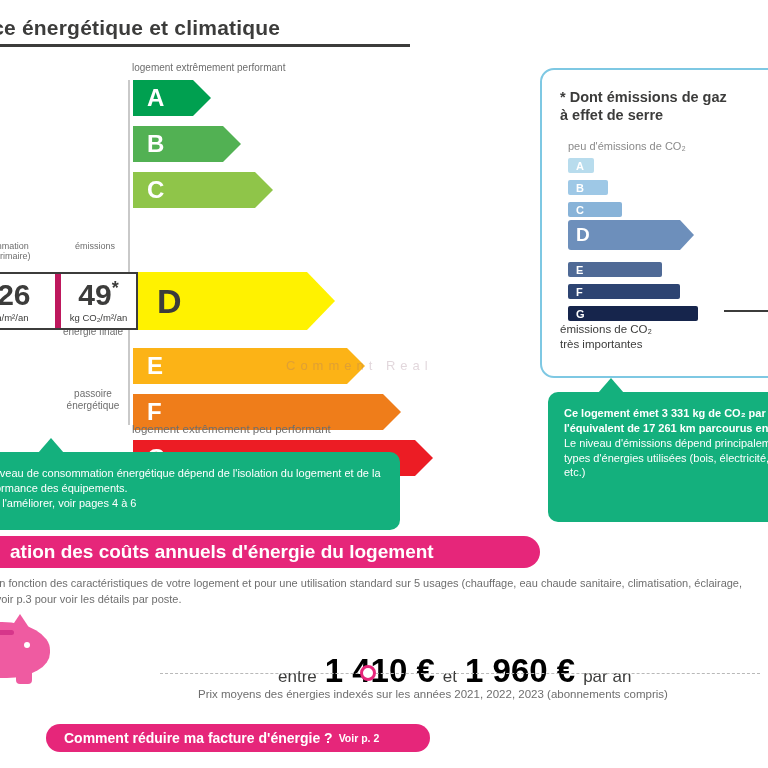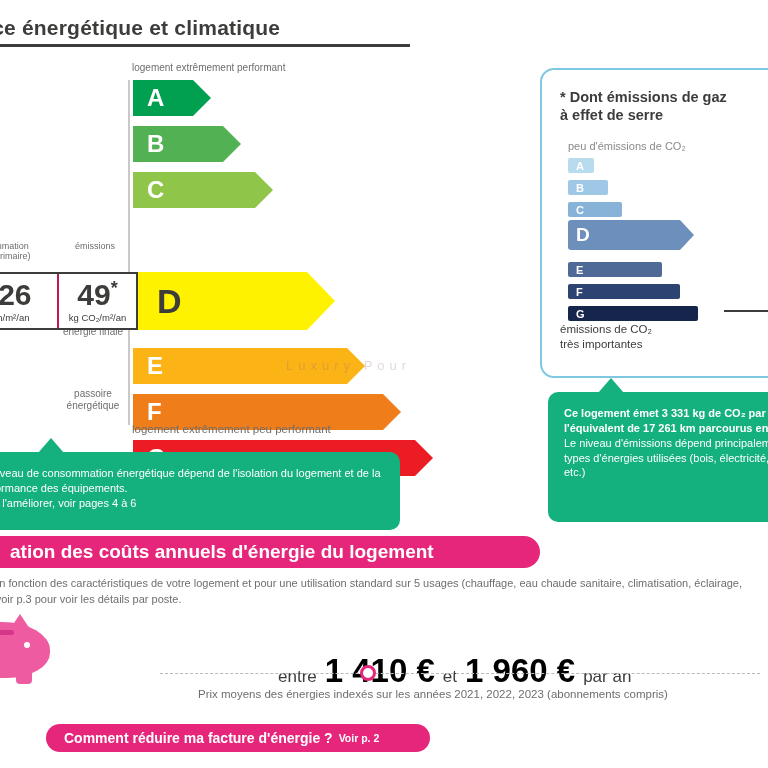--- a/index.html
+++ b/index.html
@@ -111,21 +111,21 @@
     z-index: 5;
   }
   .valuebox .cell {
     flex: 1;
     display: flex;
     flex-direction: column;
     justify-content: center;
     align-items: center;
     line-height: 1;
   }
-  .valuebox .cell + .cell { border-left: 2px solid #be185d; margin-left: 12px; }
+  .valuebox .cell + .cell { border-left: 6px solid #be185d; margin-left: 12px; }
   .valuebox .num {
     font-size: 30px;
     font-weight: bold;
     color: #3c3c3b;
   }
   .valuebox .num .star { font-size: 18px; vertical-align: super; }
   .valuebox .unit { font-size: 9.5px; margin-top: 3px; color: #3c3c3b; }
   .valuebox-head {
     position: absolute;
     left: -34px;
@@ -486,21 +486,21 @@
   <span>Le niveau de consommation énergétique dépend de l'isolation du logement et de la performance des équipements.<br>Pour l'améliorer, voir pages 4 à 6</span>
 </div>
 
 <div class="tri tri-right"></div>
 <div class="callout callout-right">
   <span>Ce logement émet 3 331 kg de CO₂ par an, soit l'équivalent de 17 261 km parcourus en voiture.</span><br>
   <span class="light">Le niveau d'émissions dépend principalement des types d'énergies utilisées (bois, électricité, gaz, fioul, etc.)</span>
 </div>
 
 <div class="watermark">
-  <div class="wm-sub">Luxury Pour</div>
+  <div class="wm-sub">Comment Real</div>
 </div>
 
 <div class="cost-band">ation des coûts annuels d'énergie du logement</div>
 <div class="cost-desc">nt estimés en fonction des caractéristiques de votre logement et pour une utilisation standard sur 5 usages (chauffage, eau chaude sanitaire, climatisation, éclairage, auxiliaires) voir p.3 pour voir les détails par poste.</div>
 
 <div class="piggy">
   <div class="ear"></div>
   <div class="body"></div>
   <div class="slot"></div>
   <div class="eye"></div>

